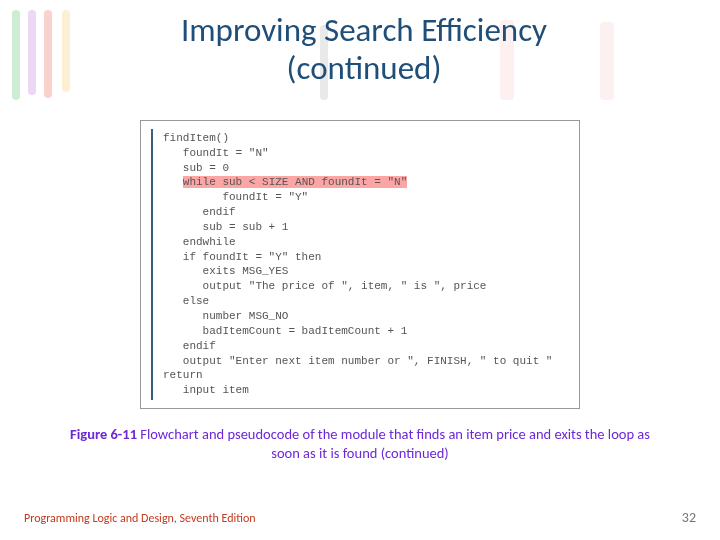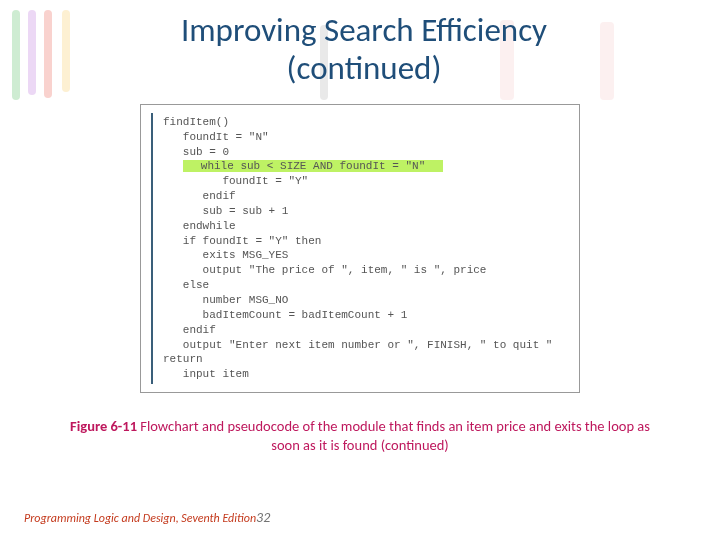--- a/index.html
+++ b/index.html
@@ -39,65 +39,65 @@
     }
     .title {
       font-size: 33px;
       color: #1f4e79;
       font-weight: 400;
       line-height: 1.15;
     }
     .code-box {
       position: relative;
       z-index: 1;
-      margin: 8px auto 0 auto;
+      margin: 24px auto 0 auto;
       width: 440px;
       border: 1px solid #999;
       background: #fff;
       padding: 8px 0 8px 10px;
     }
     .code-inner {
       border-left: 2.5px solid #3a5f7a;
       padding: 2px 8px 2px 10px;
     }
     .code-line {
       font-family: 'Courier New', monospace;
       font-size: 11px;
       color: #555;
       line-height: 1.35;
       white-space: pre;
     }
     .highlight {
-      background: #bef264;
+      background: #fca5a5;
       display: inline;
-      padding: 0 18px;
+      padding: 0 0;
     }
     .caption {
       position: relative;
       z-index: 1;
       text-align: center;
       font-size: 14.5px;
-      color: #be185d;
-      margin-top: 24px;
+      color: #6d28d9;
+      margin-top: 16px;
       padding: 0 60px;
       line-height: 1.3;
     }
     .caption .fig-num {
       font-weight: bold;
     }
     .footer {
       position: absolute;
       bottom: 14px;
       left: 0;
       width: 100%;
       padding: 0 24px;
       display: flex;
+      justify-content: space-between;
       align-items: center;
       z-index: 1;
-      font-style: italic;
     }
     .footer-left {
       font-size: 12px;
       color: #c43a1d;
     }
     .footer-right {
       font-size: 14px;
       color: #737373;
     }
   </style>

